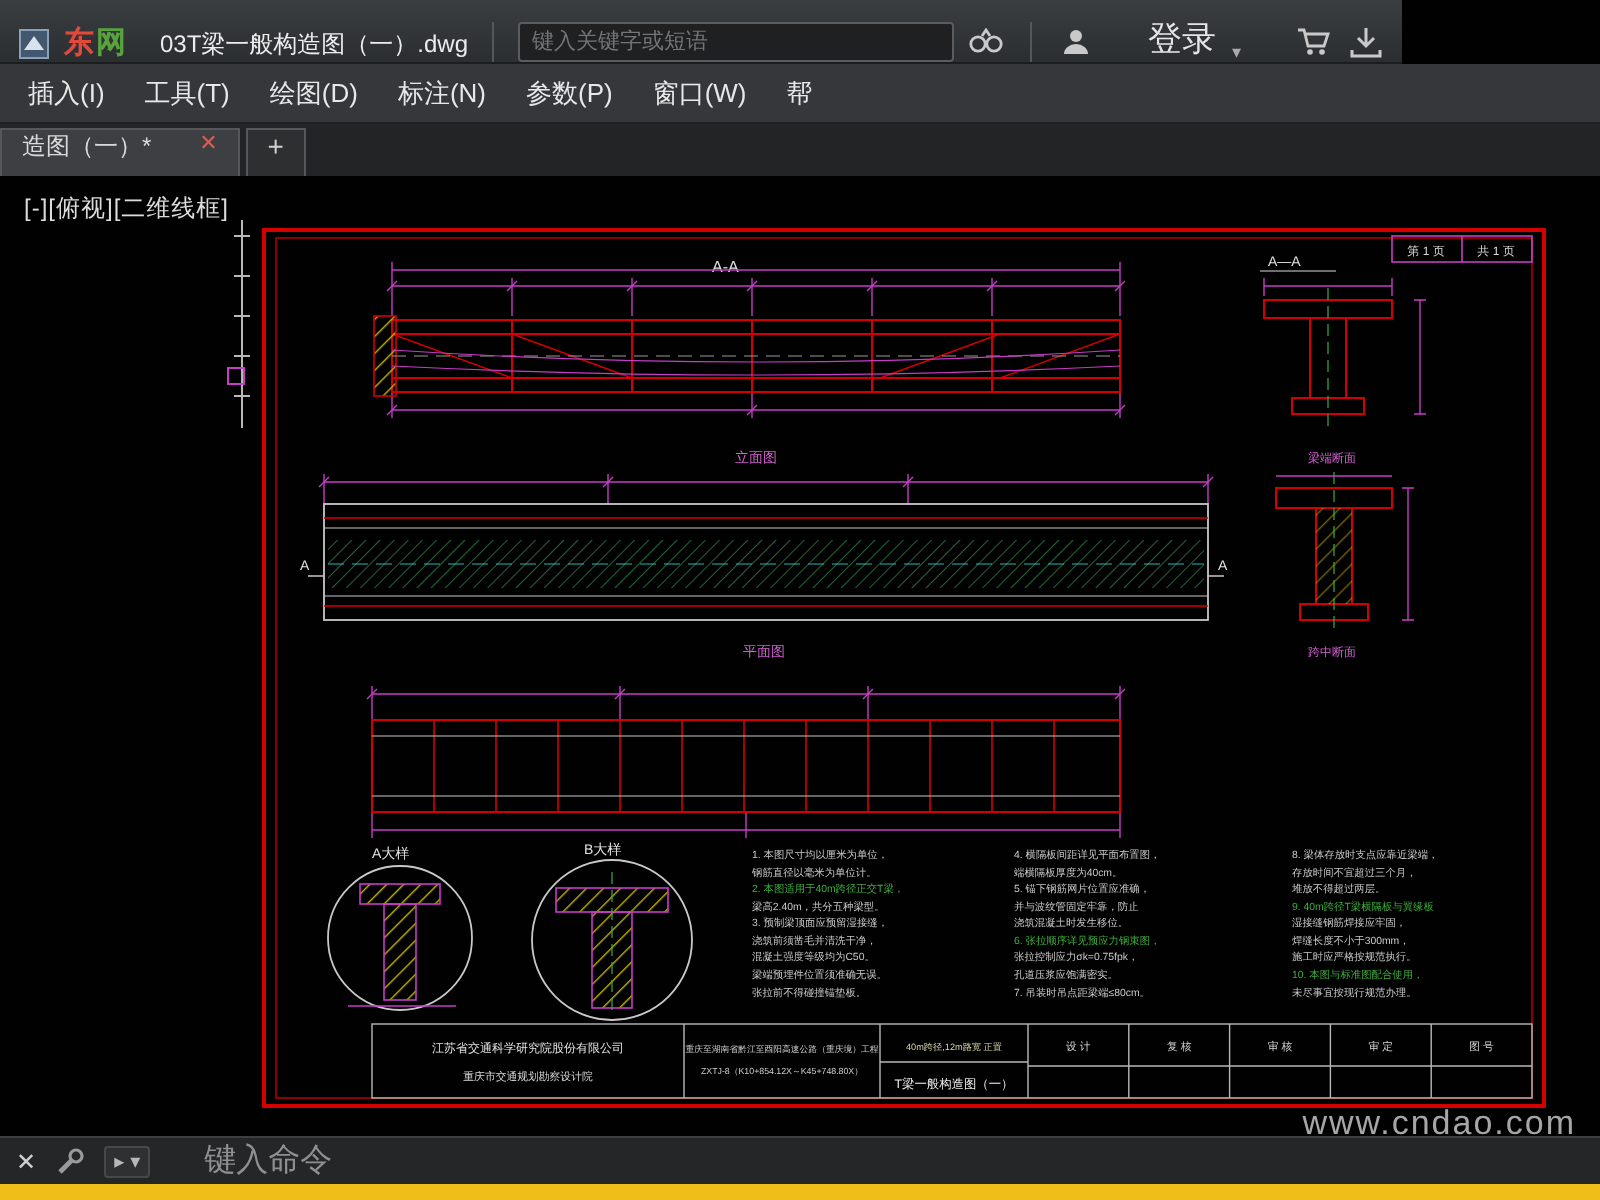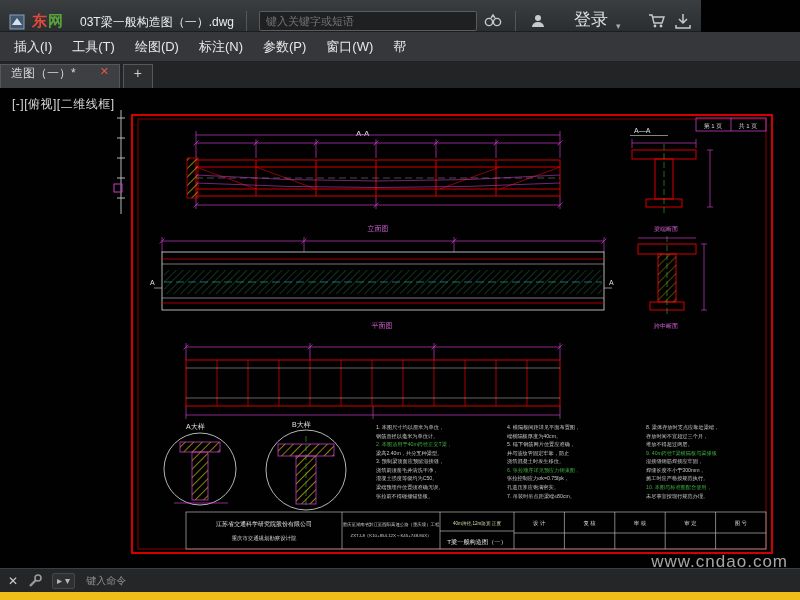--- a/index.html
+++ b/index.html
@@ -51,21 +51,21 @@
   .tb3{font-size:4.4px;fill:#cccccc}
   .tb4{font-size:4.6px;fill:#d8d6a8}
   .tb5{font-size:6.2px;fill:#ededed}
 
   
   .cmdbar{position:absolute;left:0;top:568px;width:800px;height:24px;background:#242628;
     border-top:1px solid #3c3e40;display:flex;align-items:center;gap:7px;padding:0 8px;z-index:4}
   .cmd-x{color:#cfcfcf;font-size:12px}
   .cmd-box{display:flex;align-items:center;gap:3px;background:#2e3032;border:1px solid #46484a;
     border-radius:2px;padding:0 4px;height:16px;color:#b8b8b8;font-size:10px}
-  .cmd-text{font-size:10px;color:#8f8f8f;margin-left:4px}
+  .cmd-text{font-size:16px;color:#8f8f8f;margin-left:20px}
   .watermark{position:absolute;right:12px;top:552px;font-size:17px;color:rgba(195,195,195,.85);
     letter-spacing:1px;z-index:6}
   .bottom-strip{position:absolute;left:0;top:592px;width:800px;height:8px;background:#f0be18;z-index:5}
 </style>
 </head>
 <body>
 
 <div class="app">
 
   <header class="titlebar">

